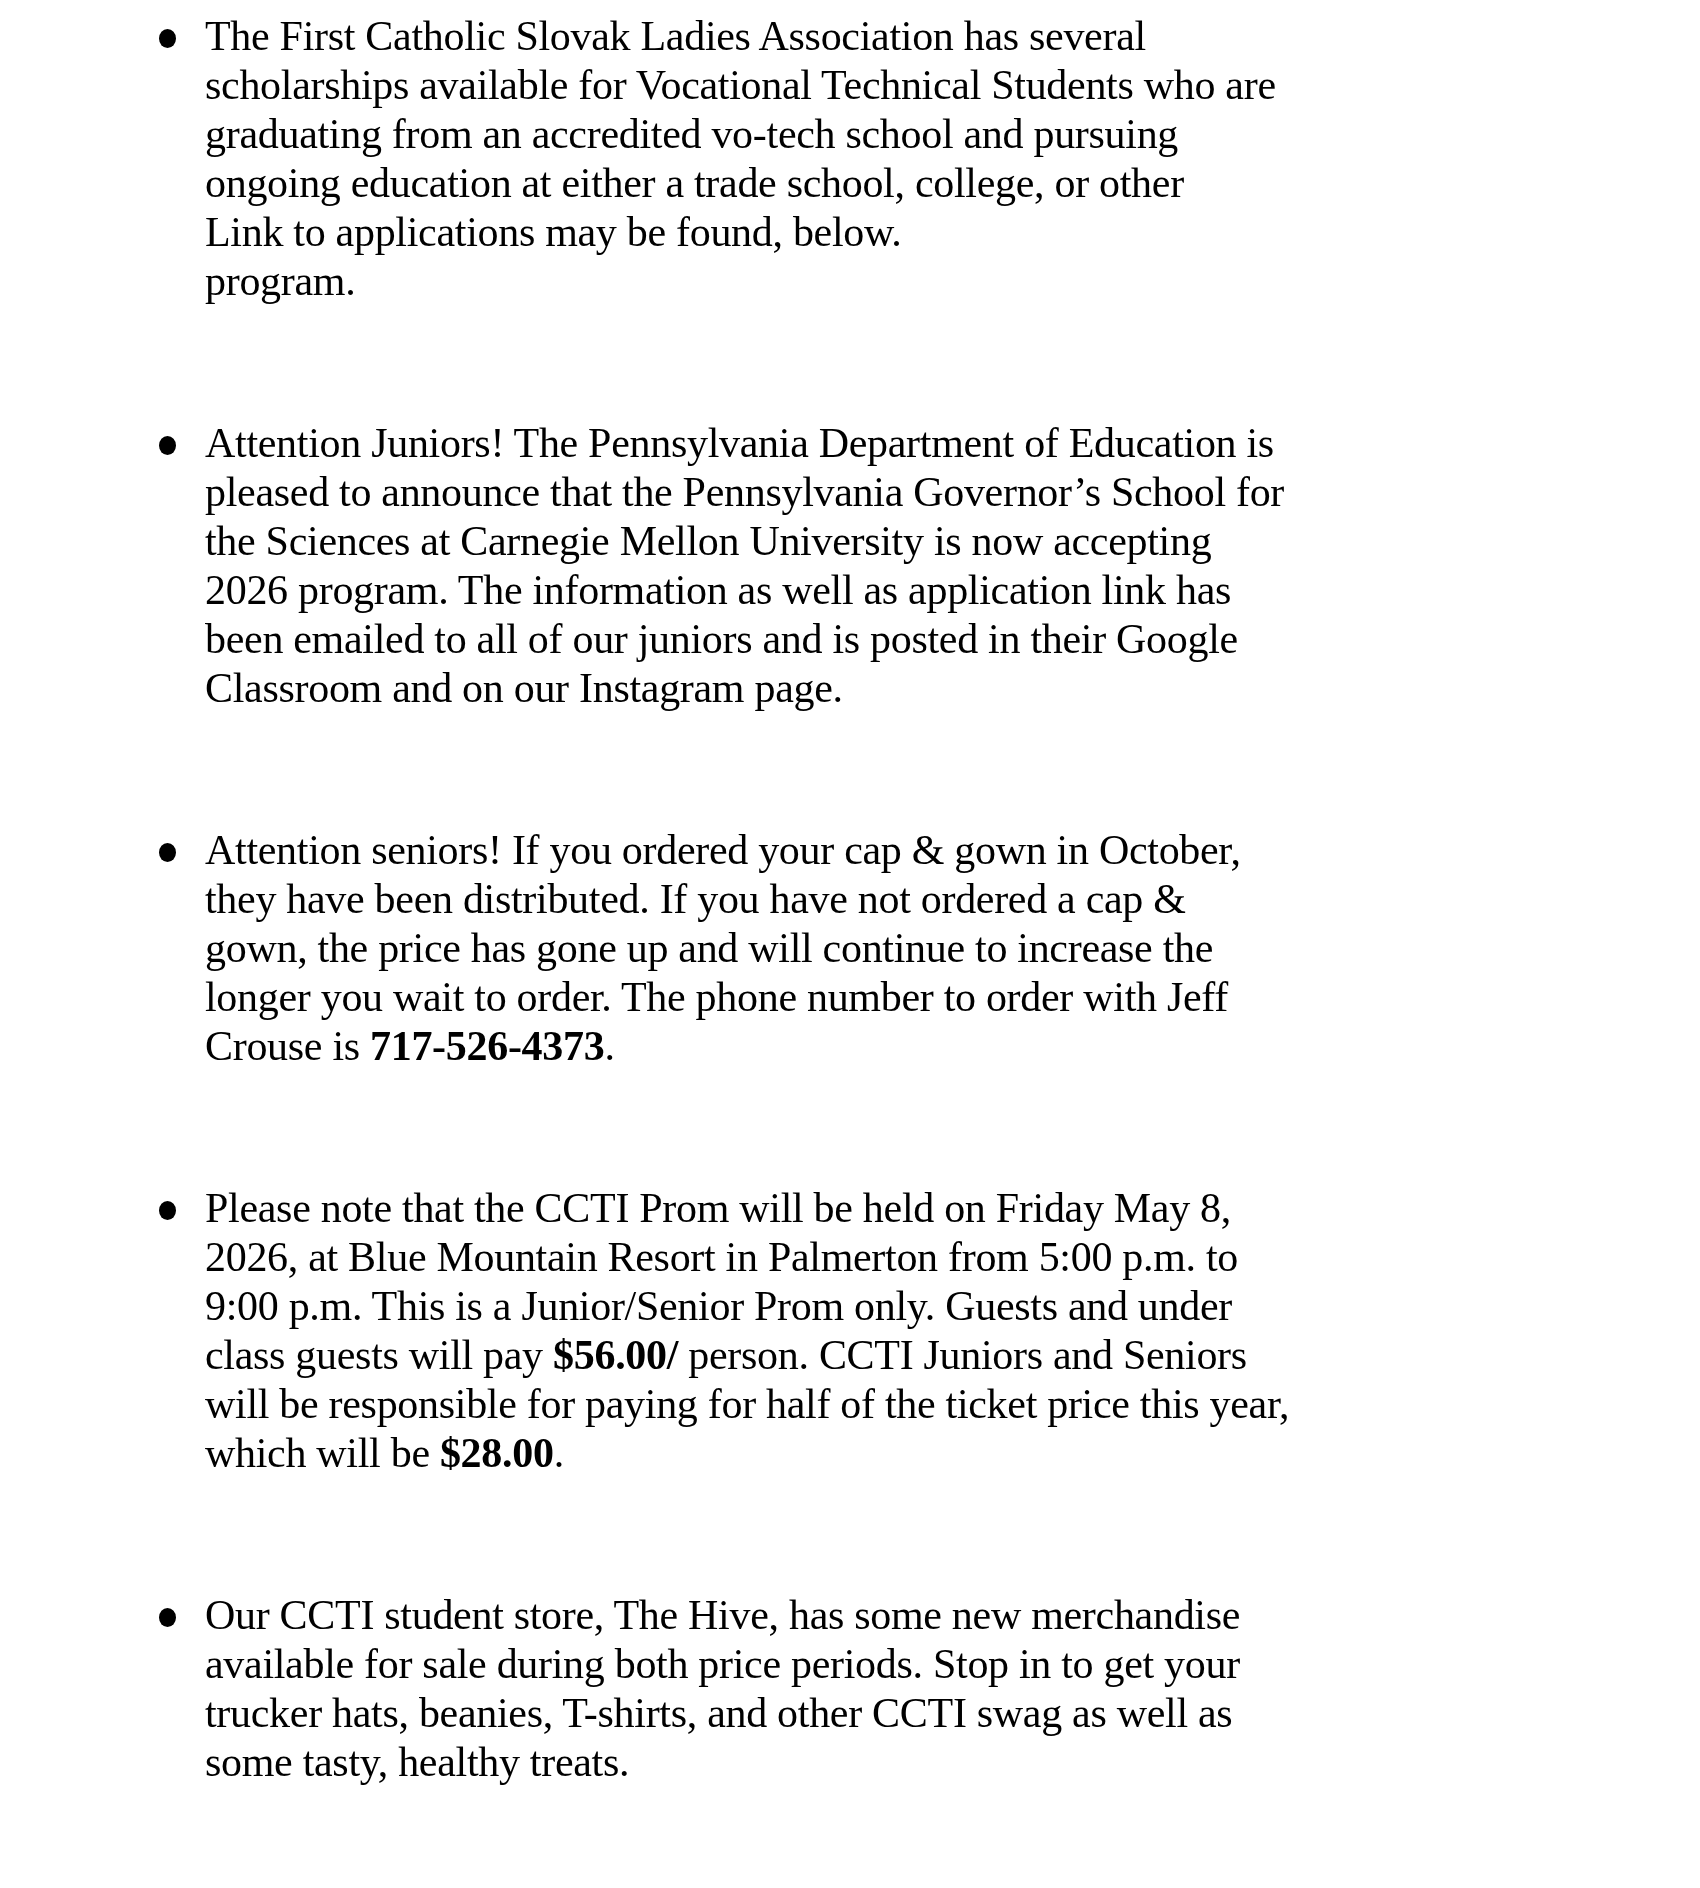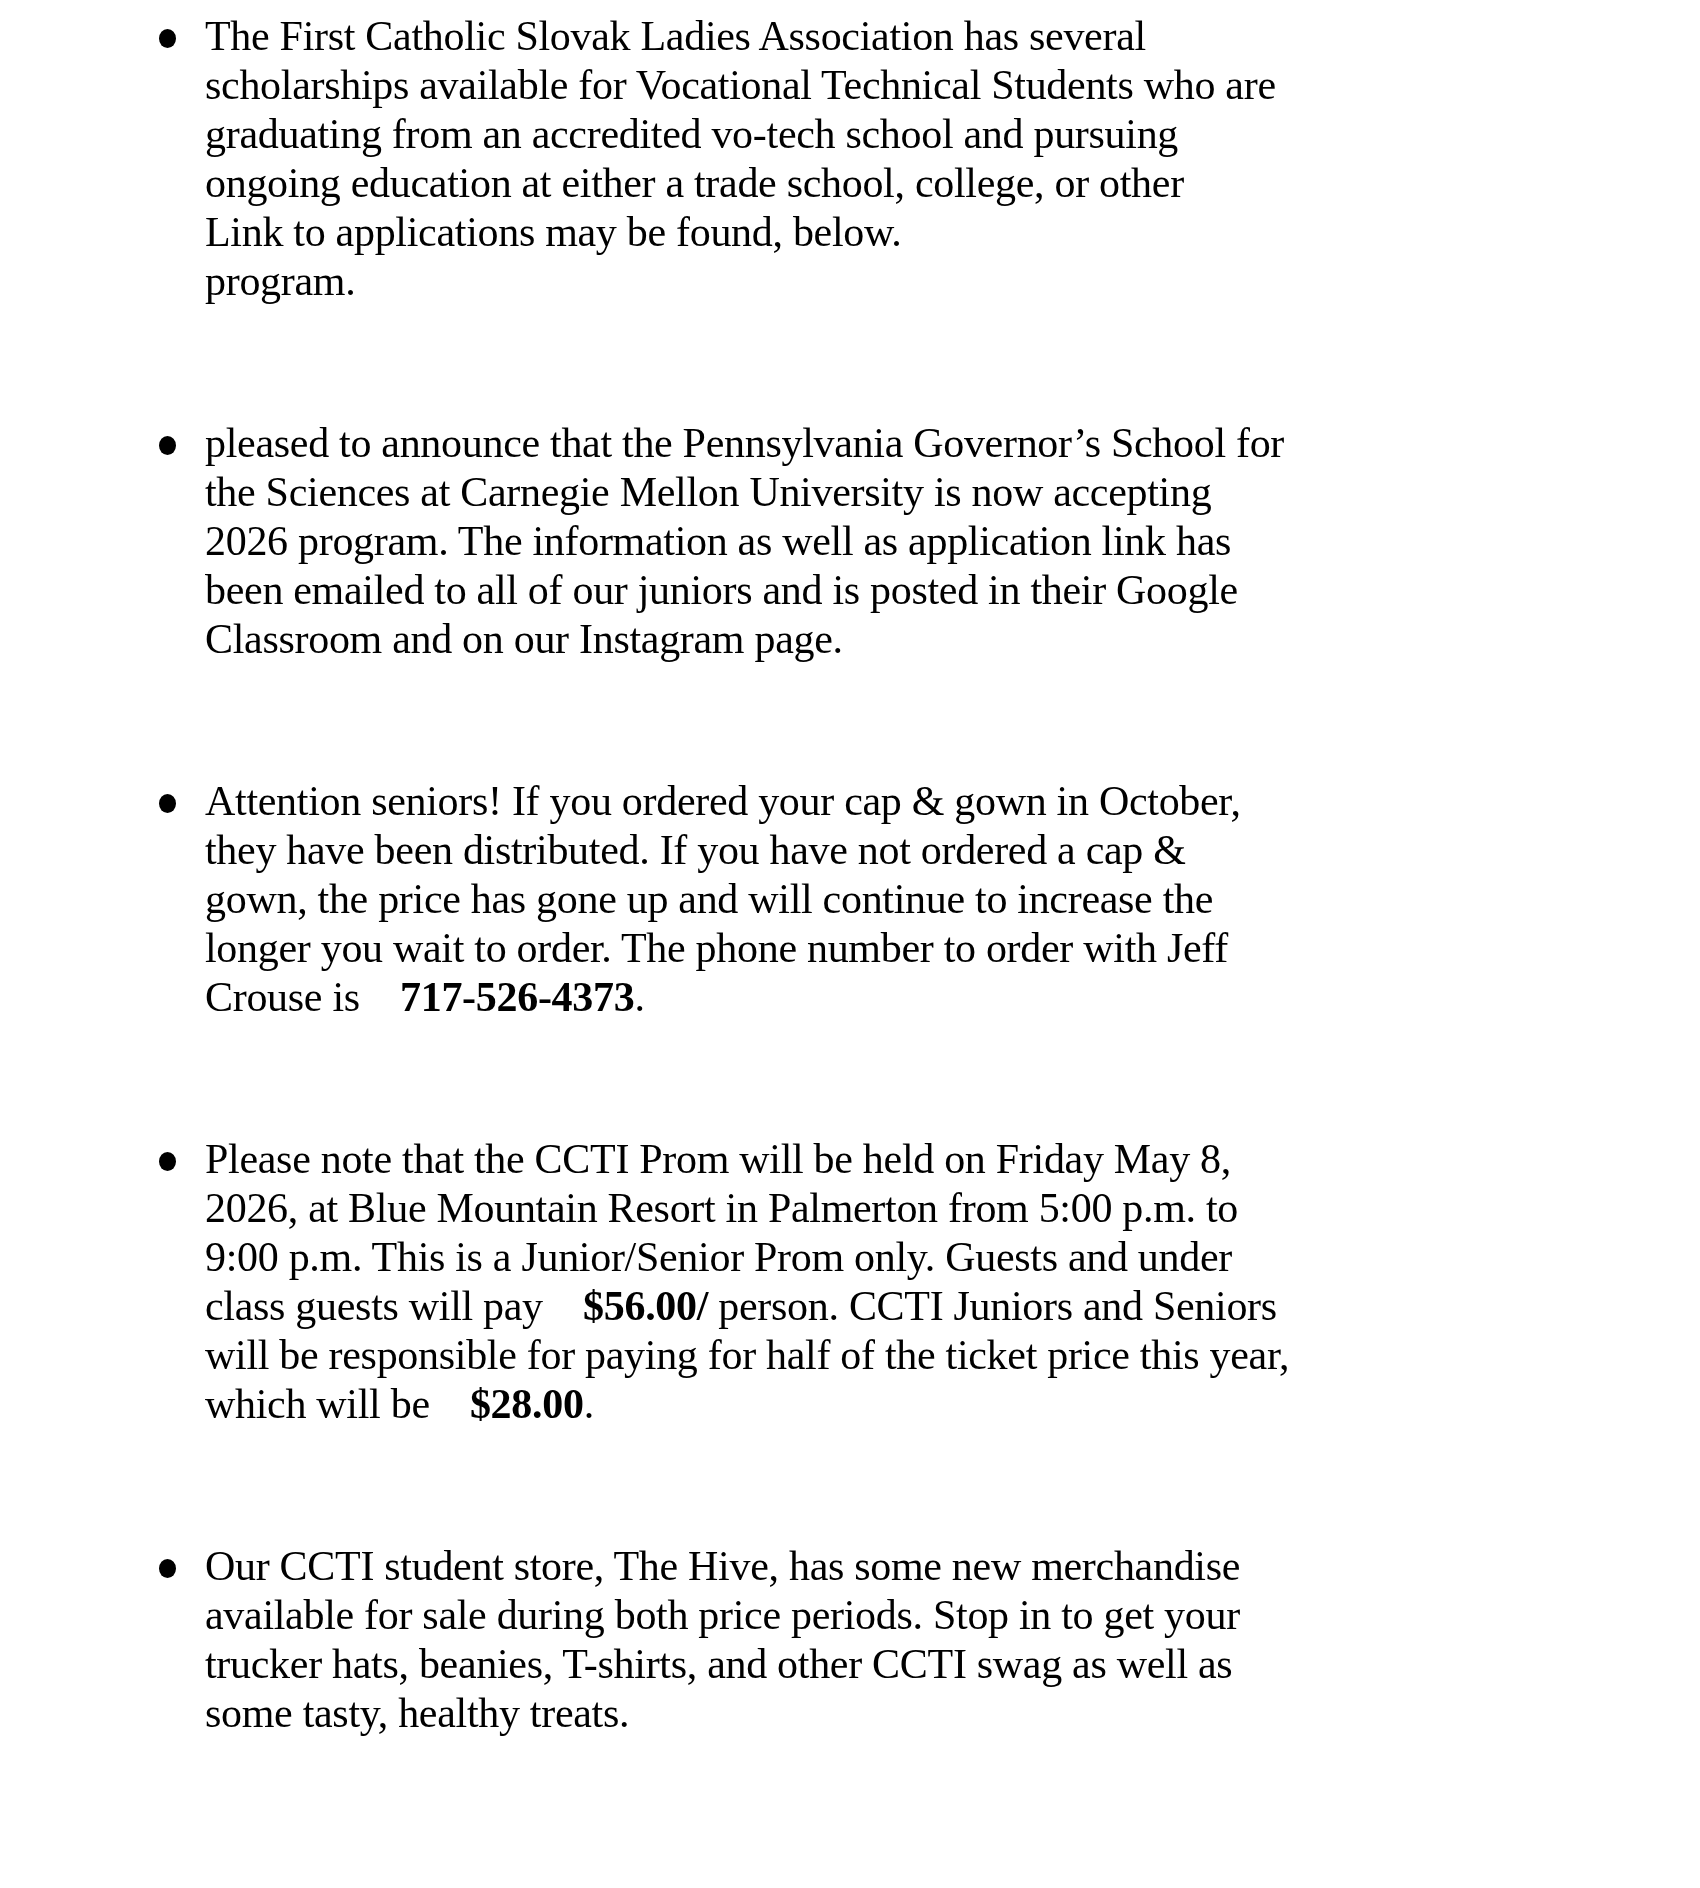--- a/index.html
+++ b/index.html
@@ -40,37 +40,37 @@
     width: 17px;
     height: 19px;
     background: #000000;
     border-radius: 50%;
   }
   .line {
     white-space: nowrap;
   }
   .seg-bold {
     font-weight: bold;
-    margin-left: 30px;
   }
 </style>
 </head>
 <body>
 
 <div class="page">
   <ul class="announcements" id="announcements-list">
       <li>
         <div class="line"><span class="seg">The First Catholic Slovak Ladies Association has several</span></div>
         <div class="line"><span class="seg">scholarships available for Vocational Technical Students who are</span></div>
         <div class="line"><span class="seg">graduating from an accredited vo-tech school and pursuing</span></div>
         <div class="line"><span class="seg">ongoing education at either a trade school, college, or other</span></div>
         <div class="line"><span class="seg">Link to applications may be found, below.</span></div>
         <div class="line"><span class="seg">program.</span></div>
       </li>
       <li>
+        <div class="line"><span class="seg">Attention Juniors! The Pennsylvania Department of Education is</span></div>
         <div class="line"><span class="seg">pleased to announce that the Pennsylvania Governor’s School for</span></div>
         <div class="line"><span class="seg">the Sciences at Carnegie Mellon University is now accepting</span></div>
         <div class="line"><span class="seg">2026 program. The information as well as application link has</span></div>
         <div class="line"><span class="seg">been emailed to all of our juniors and is posted in their Google</span></div>
         <div class="line"><span class="seg">Classroom and on our Instagram page.</span></div>
       </li>
       <li>
         <div class="line"><span class="seg">Attention seniors! If you ordered your cap &amp; gown in October,</span></div>
         <div class="line"><span class="seg">they have been distributed. If you have not ordered a cap &amp;</span></div>
         <div class="line"><span class="seg">gown, the price has gone up and will continue to increase the</span></div>

